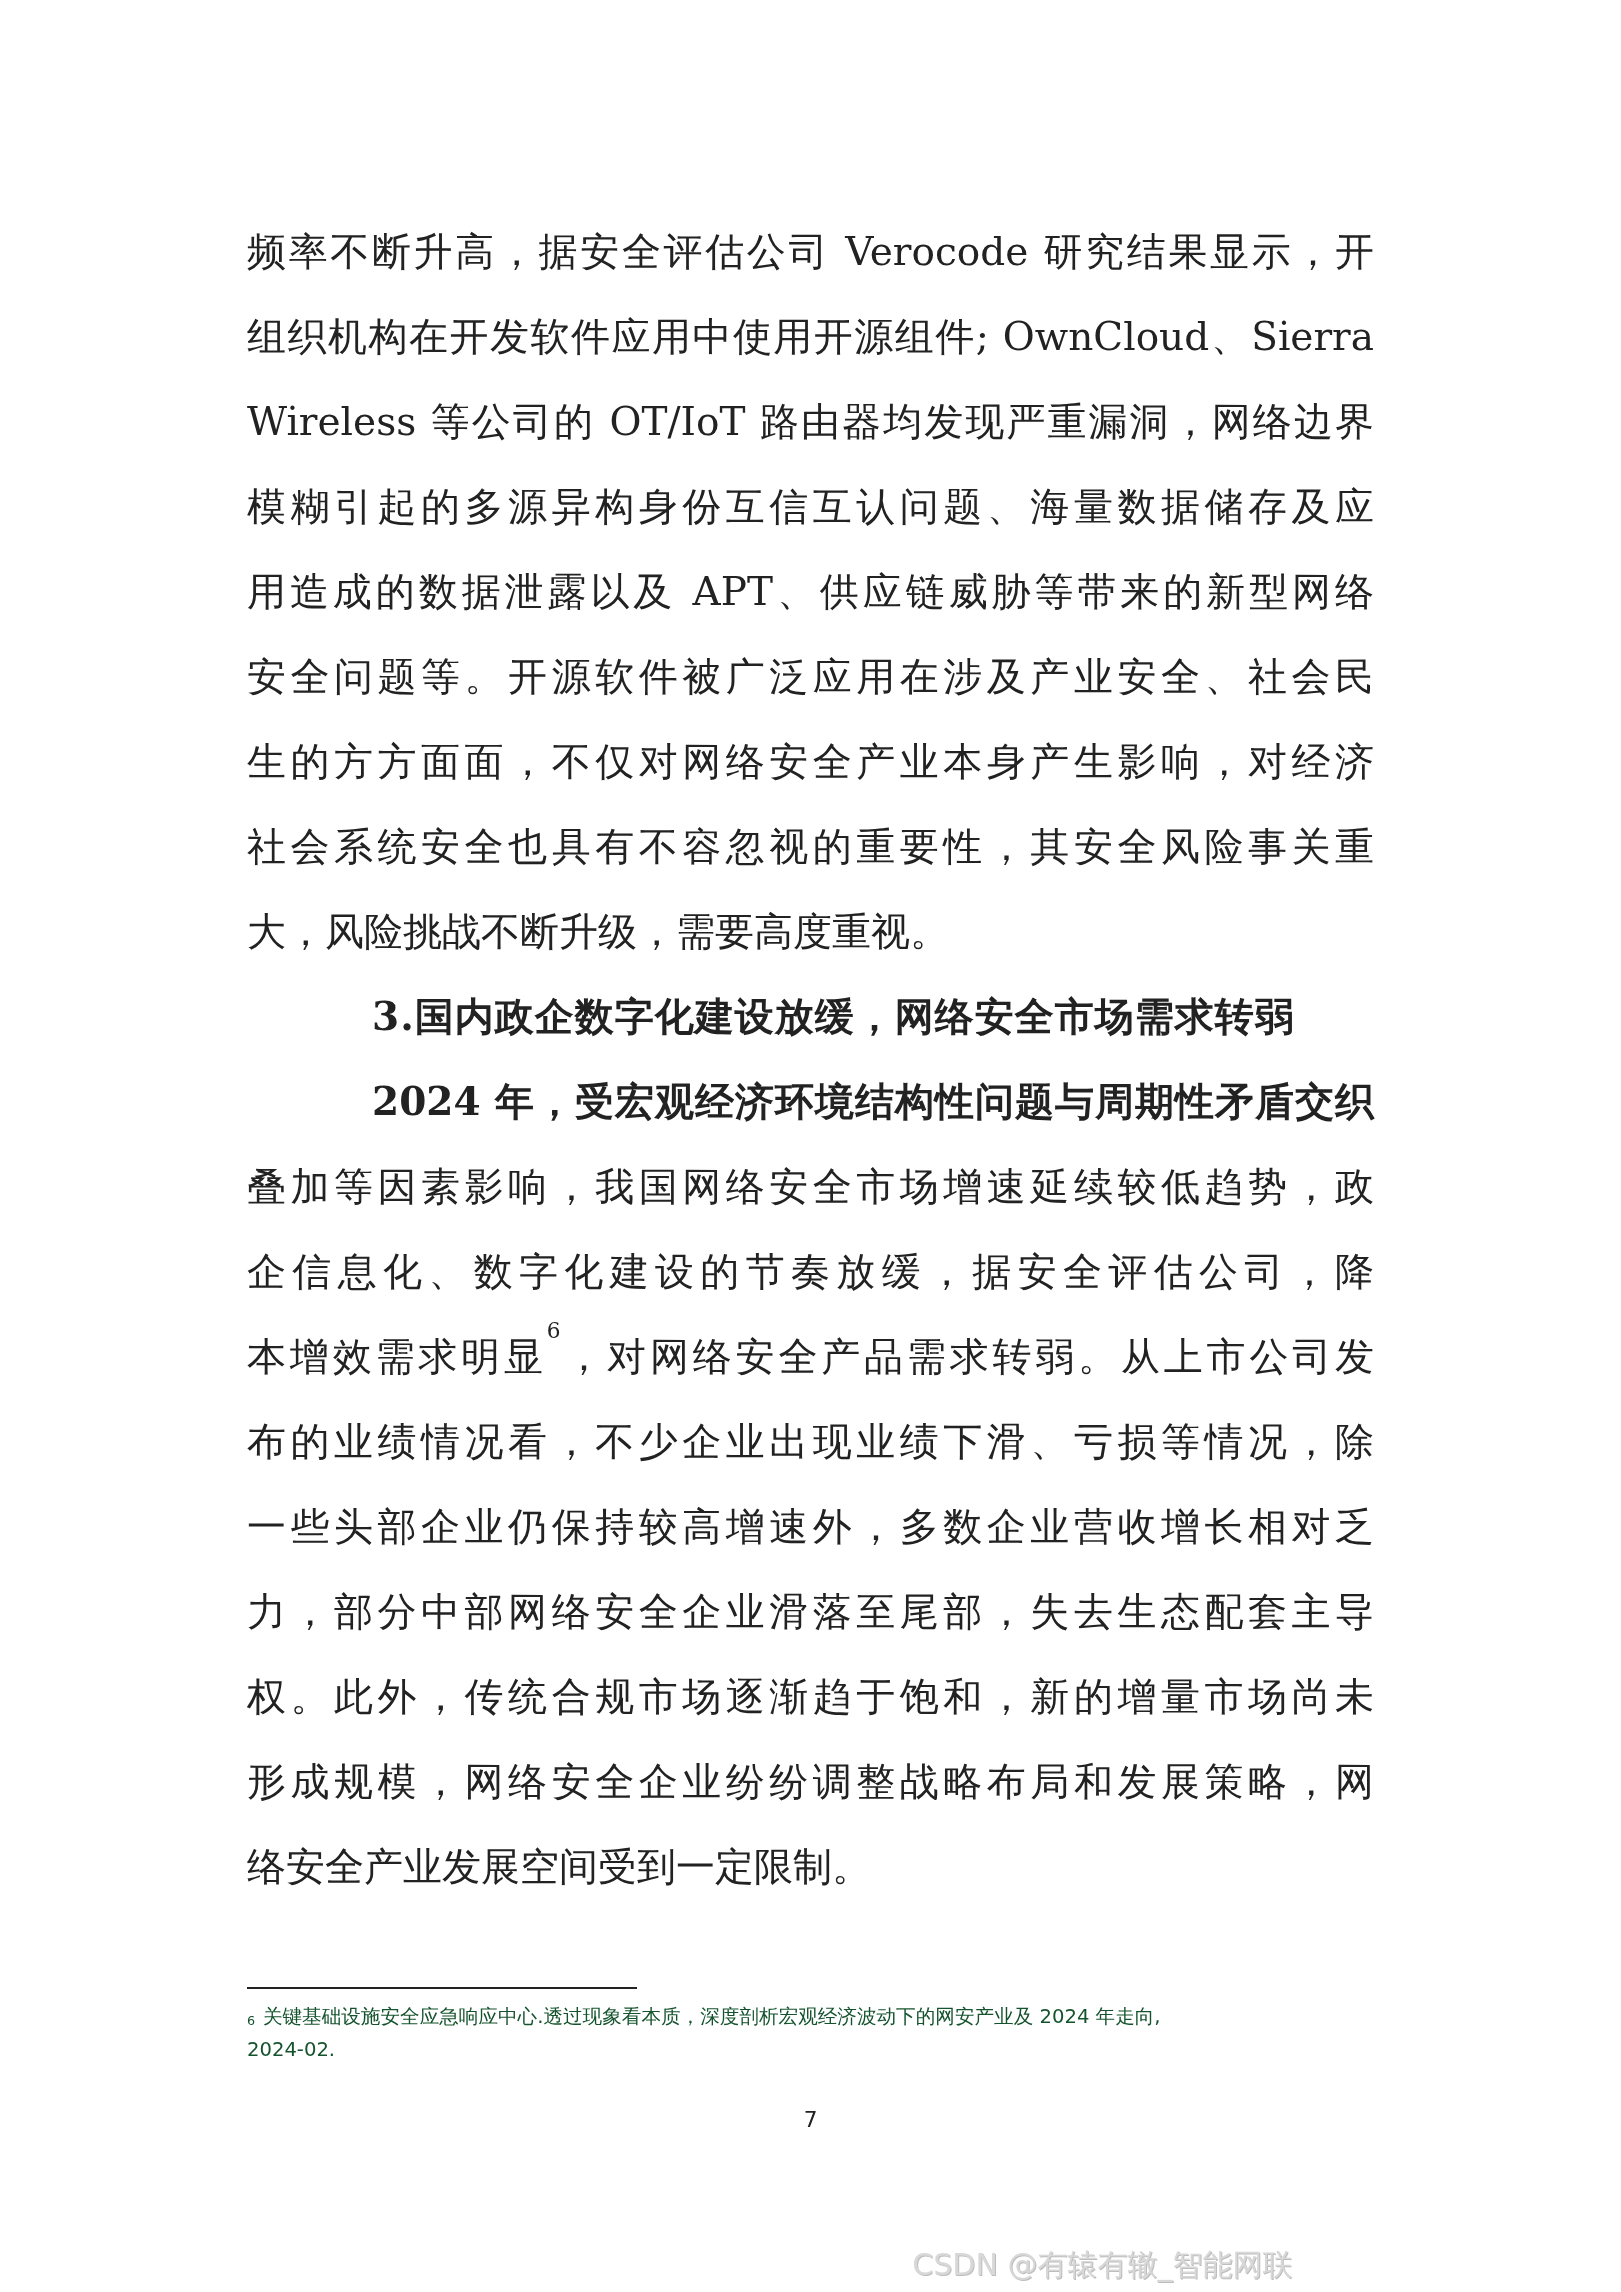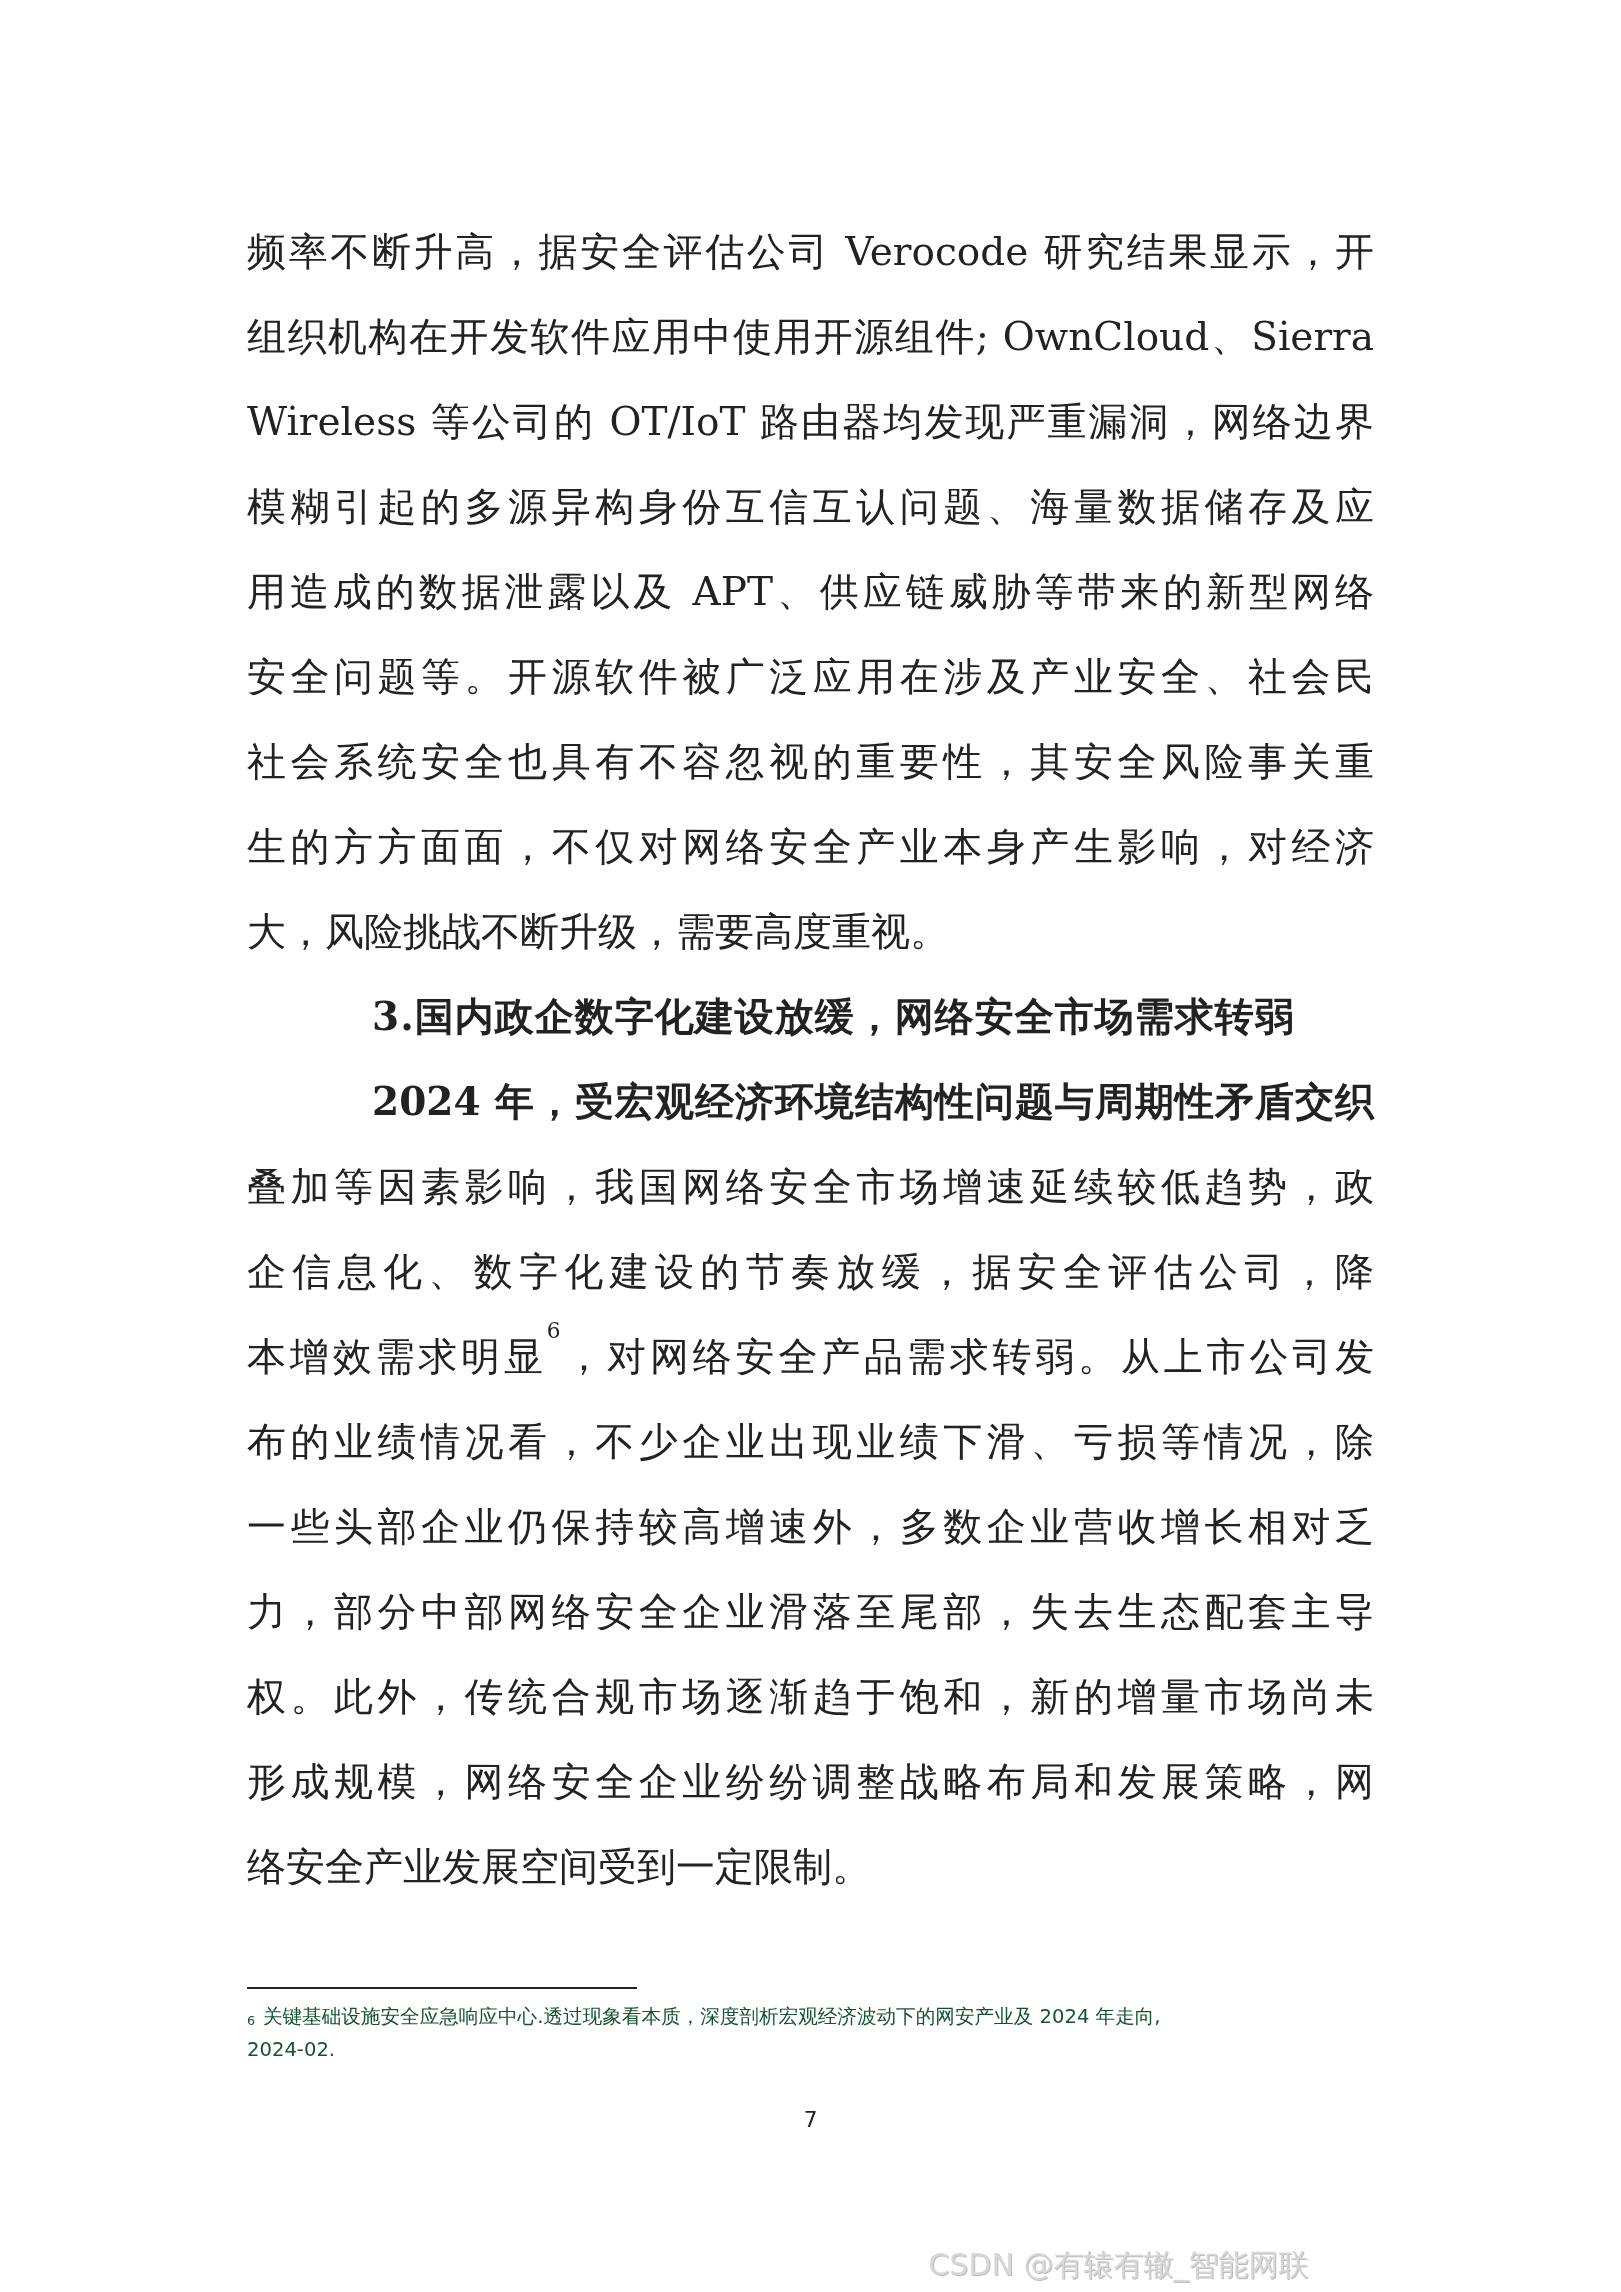--- a/index.html
+++ b/index.html
@@ -1,18 +1,18 @@
 <!DOCTYPE html>
 <html><head>
   <meta charset="utf-8">
   <style>
     html, body { margin: 0; padding: 0; background: #ffffff; }
     body { width: 1621px; height: 2293px; position: relative; overflow: hidden; }
     .page {
-      position: absolute; left: 0; top: 0; width: 1312px; height: 2293px; background: #ffffff; padding-left: 16px;
+      position: absolute; left: 0; top: 0; width: 1312px; height: 2293px; background: #ffffff;
     }
     .body-text {
       position: absolute; left: 247px; width: 1127px; top: 209px;
       font-family: "DejaVu Serif", "Liberation Serif", serif;
       font-size: 39px; line-height: 85px; color: #222222;
       letter-spacing: 0px;
     }
     .line {
       display: block; white-space: nowrap; height: 85px;
       text-align: justify; text-align-last: justify;
@@ -50,22 +50,22 @@
 
 <div class="page">
 
   <div class="body-text">
     <span class="line">频率不断升高，据安全评估公司 Verocode 研究结果显示，开</span>
     <span class="line">组织机构在开发软件应用中使用开源组件; OwnCloud、Sierra</span>
     <span class="line">Wireless 等公司的 OT/IoT 路由器均发现严重漏洞，网络边界</span>
     <span class="line">模糊引起的多源异构身份互信互认问题、海量数据储存及应</span>
     <span class="line">用造成的数据泄露以及 APT、供应链威胁等带来的新型网络</span>
     <span class="line">安全问题等。开源软件被广泛应用在涉及产业安全、社会民</span>
+    <span class="line">生的方方面面，不仅对网络安全产业本身产生影响，对经济</span>
     <span class="line">社会系统安全也具有不容忽视的重要性，其安全风险事关重</span>
-    <span class="line">生的方方面面，不仅对网络安全产业本身产生影响，对经济</span>
     <span class="line last">大，风险挑战不断升级，需要高度重视。</span>
 
     <span class="line heading">3.国内政企数字化建设放缓，网络安全市场需求转弱</span>
 
     <span class="line indent">2024 年，受宏观经济环境结构性问题与周期性矛盾交织</span>
     <span class="line">叠加等因素影响，我国网络安全市场增速延续较低趋势，政</span>
     <span class="line">企信息化、数字化建设的节奏放缓，据安全评估公司，降</span>
     <span class="line"><span>本增效需求明显</span><sup class="fn-ref">6</sup><span>，对网络安全产品需求转弱。从上市公司发</span></span>
     <span class="line">布的业绩情况看，不少企业出现业绩下滑、亏损等情况，除</span>
     <span class="line">一些头部企业仍保持较高增速外，多数企业营收增长相对乏</span>

